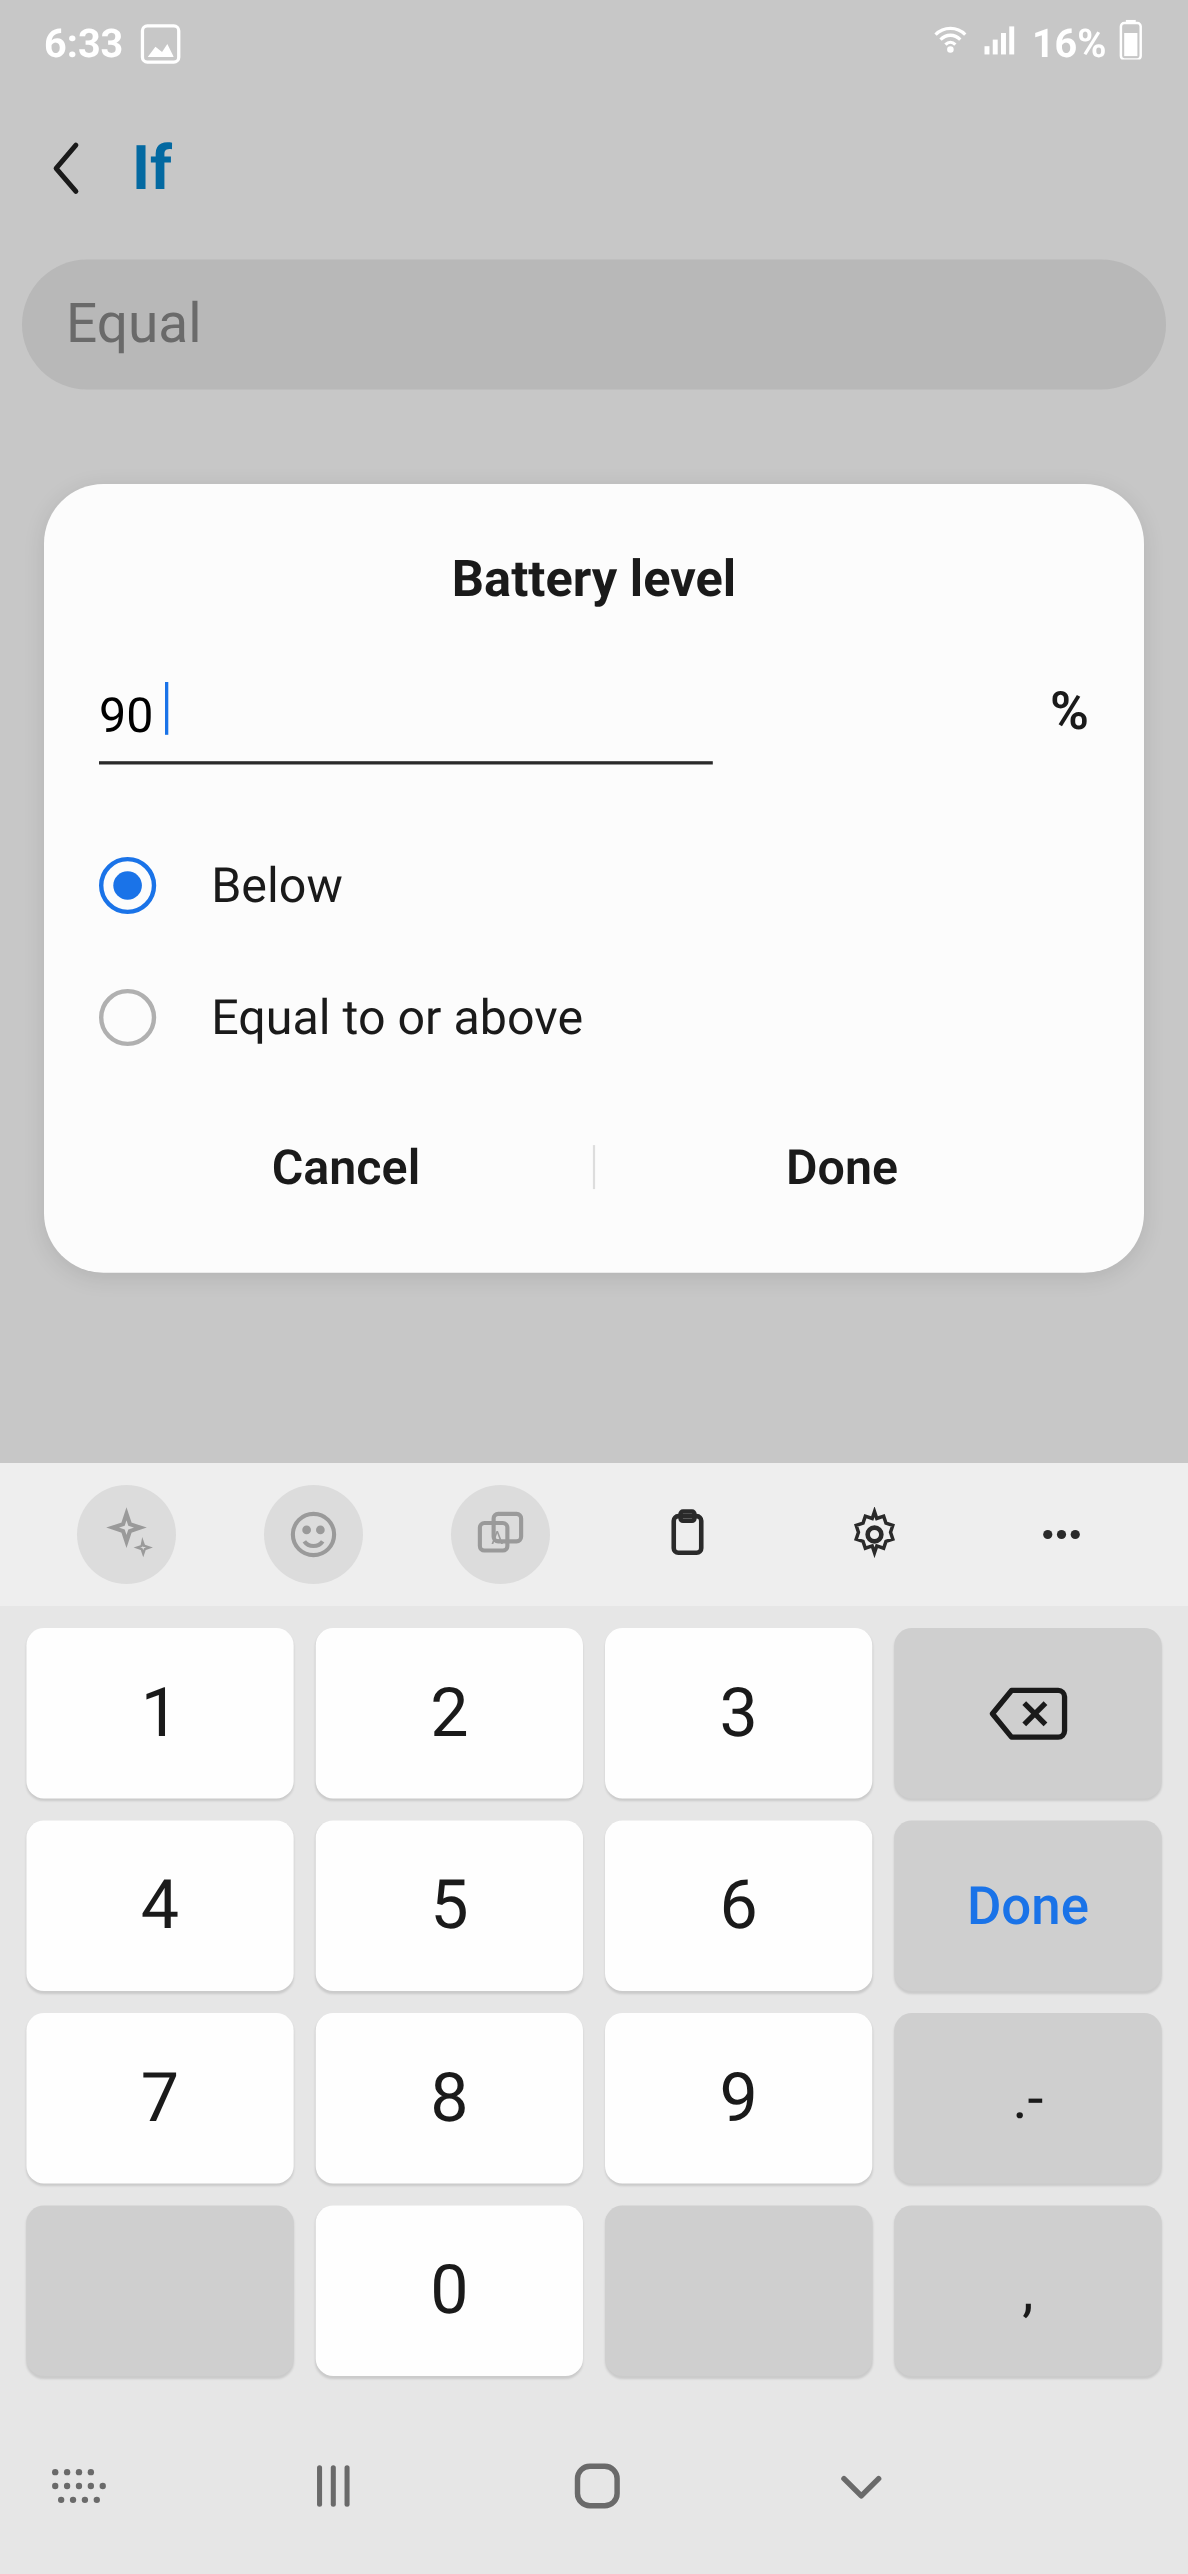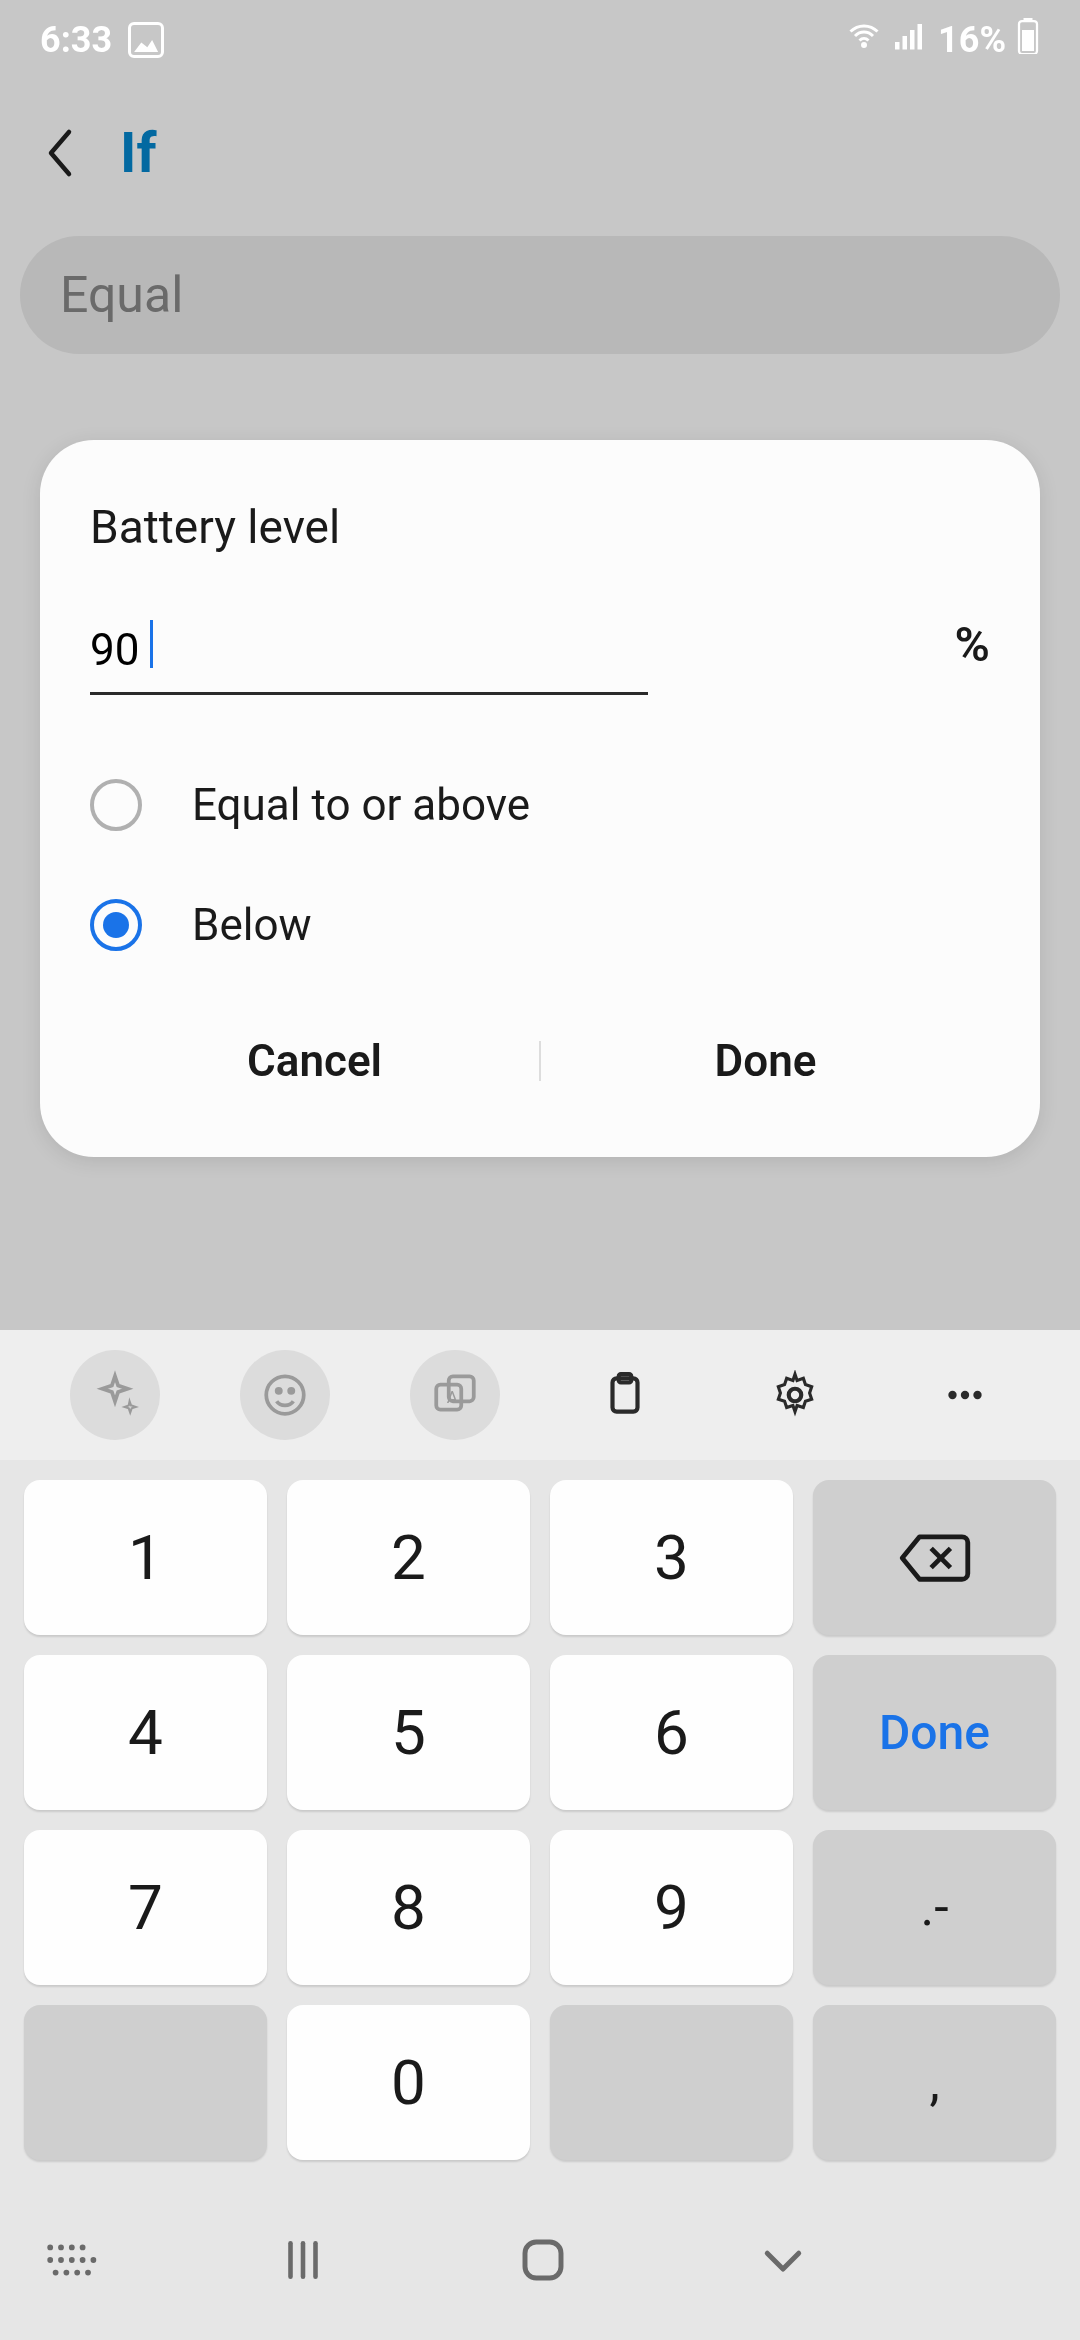--- a/index.html
+++ b/index.html
@@ -17,22 +17,22 @@
   .header { padding: 40px 40px 20px; display: flex; align-items: center; gap: 40px; }
   .back-arrow { width: 40px; height: 40px; display: flex; align-items: center; justify-content: center; }
   .header-title { font-size: 56px; font-weight: 700; color: #0369a1; }
 
   
   .search-bar { margin: 30px 20px; background: #b8b8b8; border-radius: 60px; padding: 30px 40px; }
   .search-placeholder { font-size: 50px; color: #6a6a6a; }
 
   
   .dialog { position: absolute; top: 440px; left: 40px; right: 40px; background: #fcfcfc; border-radius: 54px; padding: 60px 50px 50px; box-shadow: 0 4px 20px rgba(0,0,0,0.1); }
-  .dialog-title { font-size: 46px; font-weight: 400; color: #1a1a1a; margin-bottom: 60px; }
-  .input-row { display: flex; align-items: center; gap: 30px; margin-bottom: 50px; }
+  .dialog-title { font-size: 46px; font-weight: 700; color: #1a1a1a; margin-bottom: 60px; text-align: center; }
+  .input-row { display: flex; align-items: flex-end; gap: 30px; margin-bottom: 50px; }
   .input-field { flex: 1; border: none; border-bottom: 3px solid #2a2a2a; font-size: 44px; padding: 10px 0 16px; background: transparent; outline: none; font-family: inherit; position: relative; }
   .input-wrap { flex: 1; position: relative; }
   .cursor { position: absolute; left: 60px; top: 6px; width: 3px; height: 48px; background: #1a73e8; animation: blink 1s step-end infinite; }
   @keyframes blink { 50% { opacity: 0; } }
   .percent-label { font-size: 48px; font-weight: 600; color: #1a1a1a; padding-bottom: 20px; }
 
   .radio-row { display: flex; align-items: center; gap: 50px; padding: 34px 0; }
   .radio { width: 52px; height: 52px; border-radius: 50%; border: 4px solid #b0b0b0; display: flex; align-items: center; justify-content: center; }
   .radio.selected { border-color: #1a73e8; }
   .radio.selected::after { content: ''; width: 26px; height: 26px; background: #1a73e8; border-radius: 50%; }
@@ -115,26 +115,26 @@
   <div class="dialog-title">Battery level</div>
   <div class="input-row">
     <div class="input-wrap">
       <input class="input-field" value="90" style="">
       <div class="cursor"></div>
     </div>
     <div class="percent-label">%</div>
   </div>
 
   <div class="radio-row">
+    <div class="radio selected"></div>
+    <div class="radio-label">Below</div>
+  </div>
+  <div class="radio-row">
     <div class="radio"></div>
     <div class="radio-label">Equal to or above</div>
-  </div>
-  <div class="radio-row">
-    <div class="radio selected"></div>
-    <div class="radio-label">Below</div>
   </div>
 
   <div class="dialog-actions">
     <div class="dialog-btn">Cancel</div>
     <div class="dialog-divider"></div>
     <div class="dialog-btn">Done</div>
   </div>
 </div>
 
 <div class="kb-toolbar">

